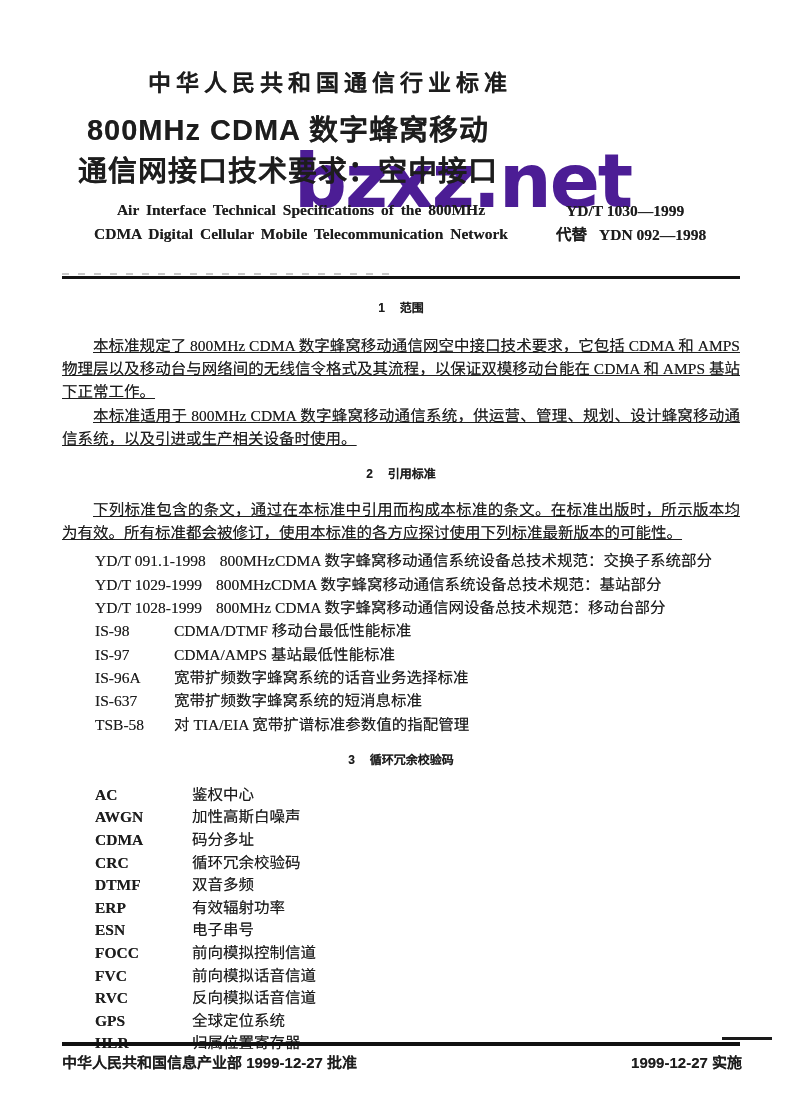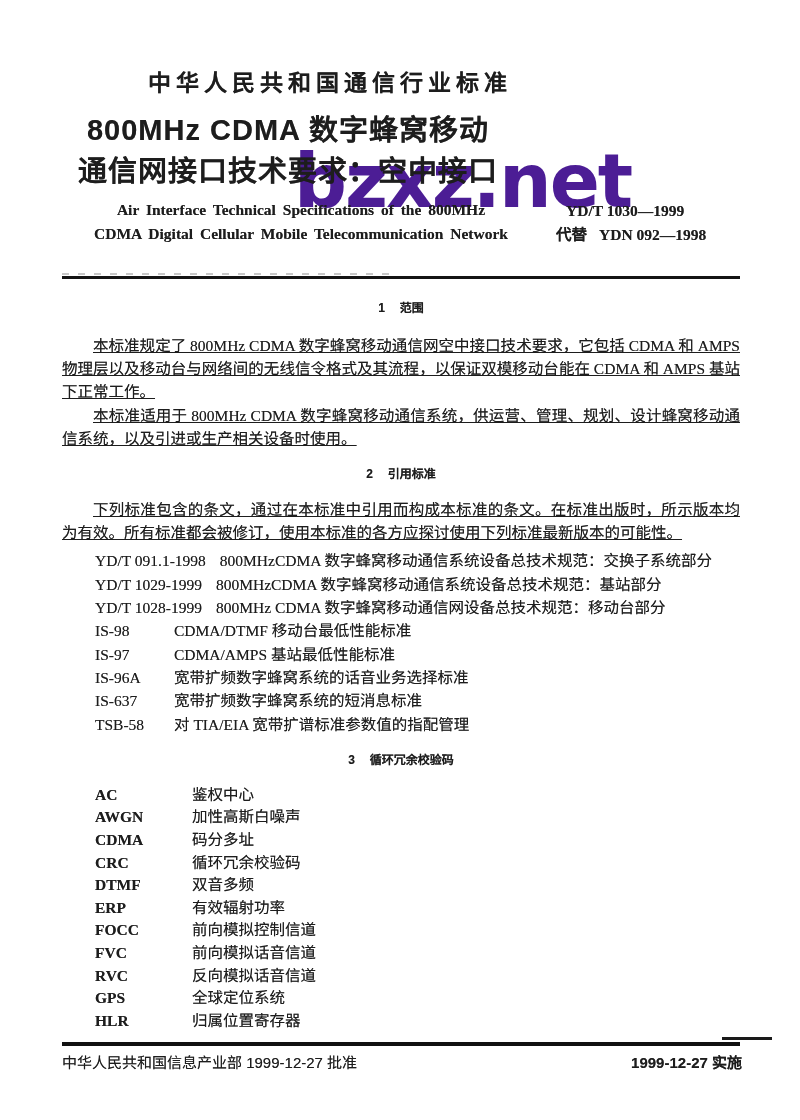--- a/index.html
+++ b/index.html
@@ -128,21 +128,21 @@
     padding-left: 33px;
     line-height: 22.6px;
     white-space: nowrap;
   }
   .abbr-code { width: 97px; flex: none; font-weight: 700; }
 
   
   .footer-left {
     left: 62px; top: 1051px;
     font-family: "Liberation Sans", "DejaVu Sans", sans-serif;
-    font-weight: 400;
+    font-weight: 700;
     font-size: 15px;
     white-space: nowrap;
   }
   .footer-right {
     right: 58px; top: 1051px;
     font-family: "Liberation Sans", "DejaVu Sans", sans-serif;
     font-weight: 700;
     font-size: 15px;
     white-space: nowrap;
   }
@@ -246,20 +246,24 @@
       </div>
       <div class="abbr-row">
         <span class="abbr-code">DTMF</span>
         <span>双音多频</span>
       </div>
       <div class="abbr-row">
         <span class="abbr-code">ERP</span>
         <span>有效辐射功率</span>
       </div>
       <div class="abbr-row">
+        <span class="abbr-code">ESN</span>
+        <span>电子串号</span>
+      </div>
+      <div class="abbr-row">
         <span class="abbr-code">FOCC</span>
         <span>前向模拟控制信道</span>
       </div>
       <div class="abbr-row">
         <span class="abbr-code">FVC</span>
         <span>前向模拟话音信道</span>
       </div>
       <div class="abbr-row">
         <span class="abbr-code">RVC</span>
         <span>反向模拟话音信道</span>

